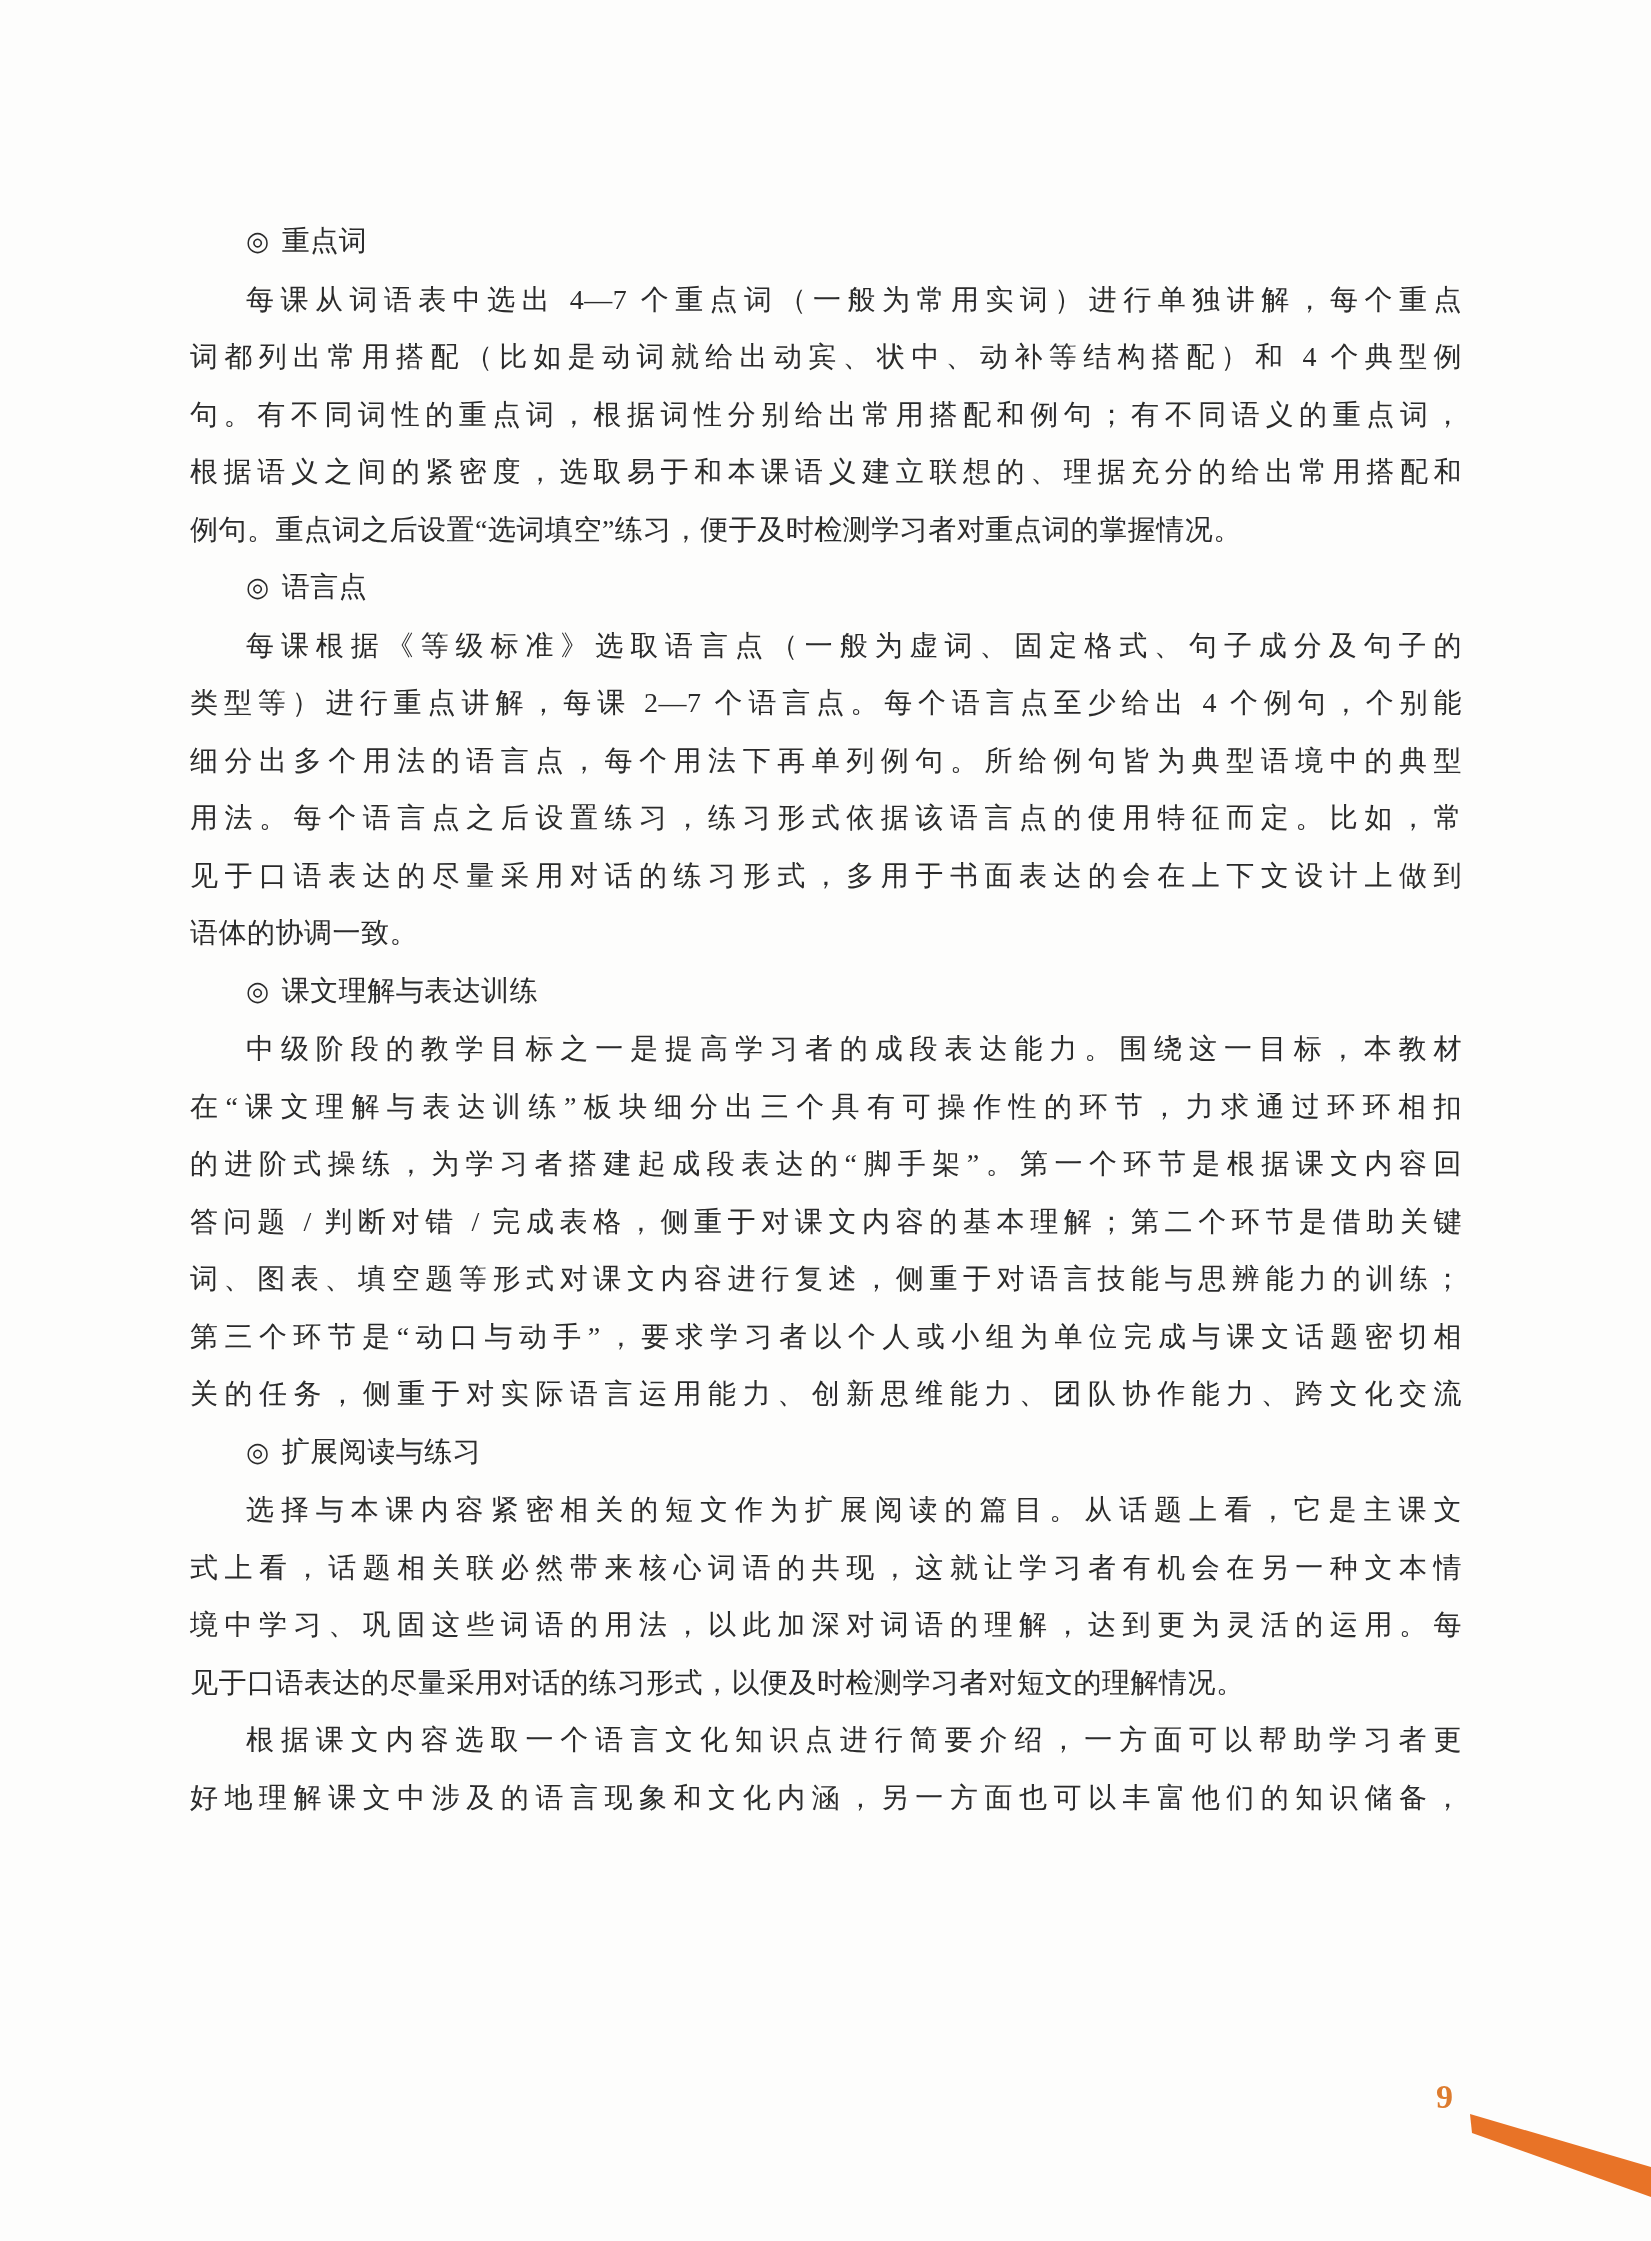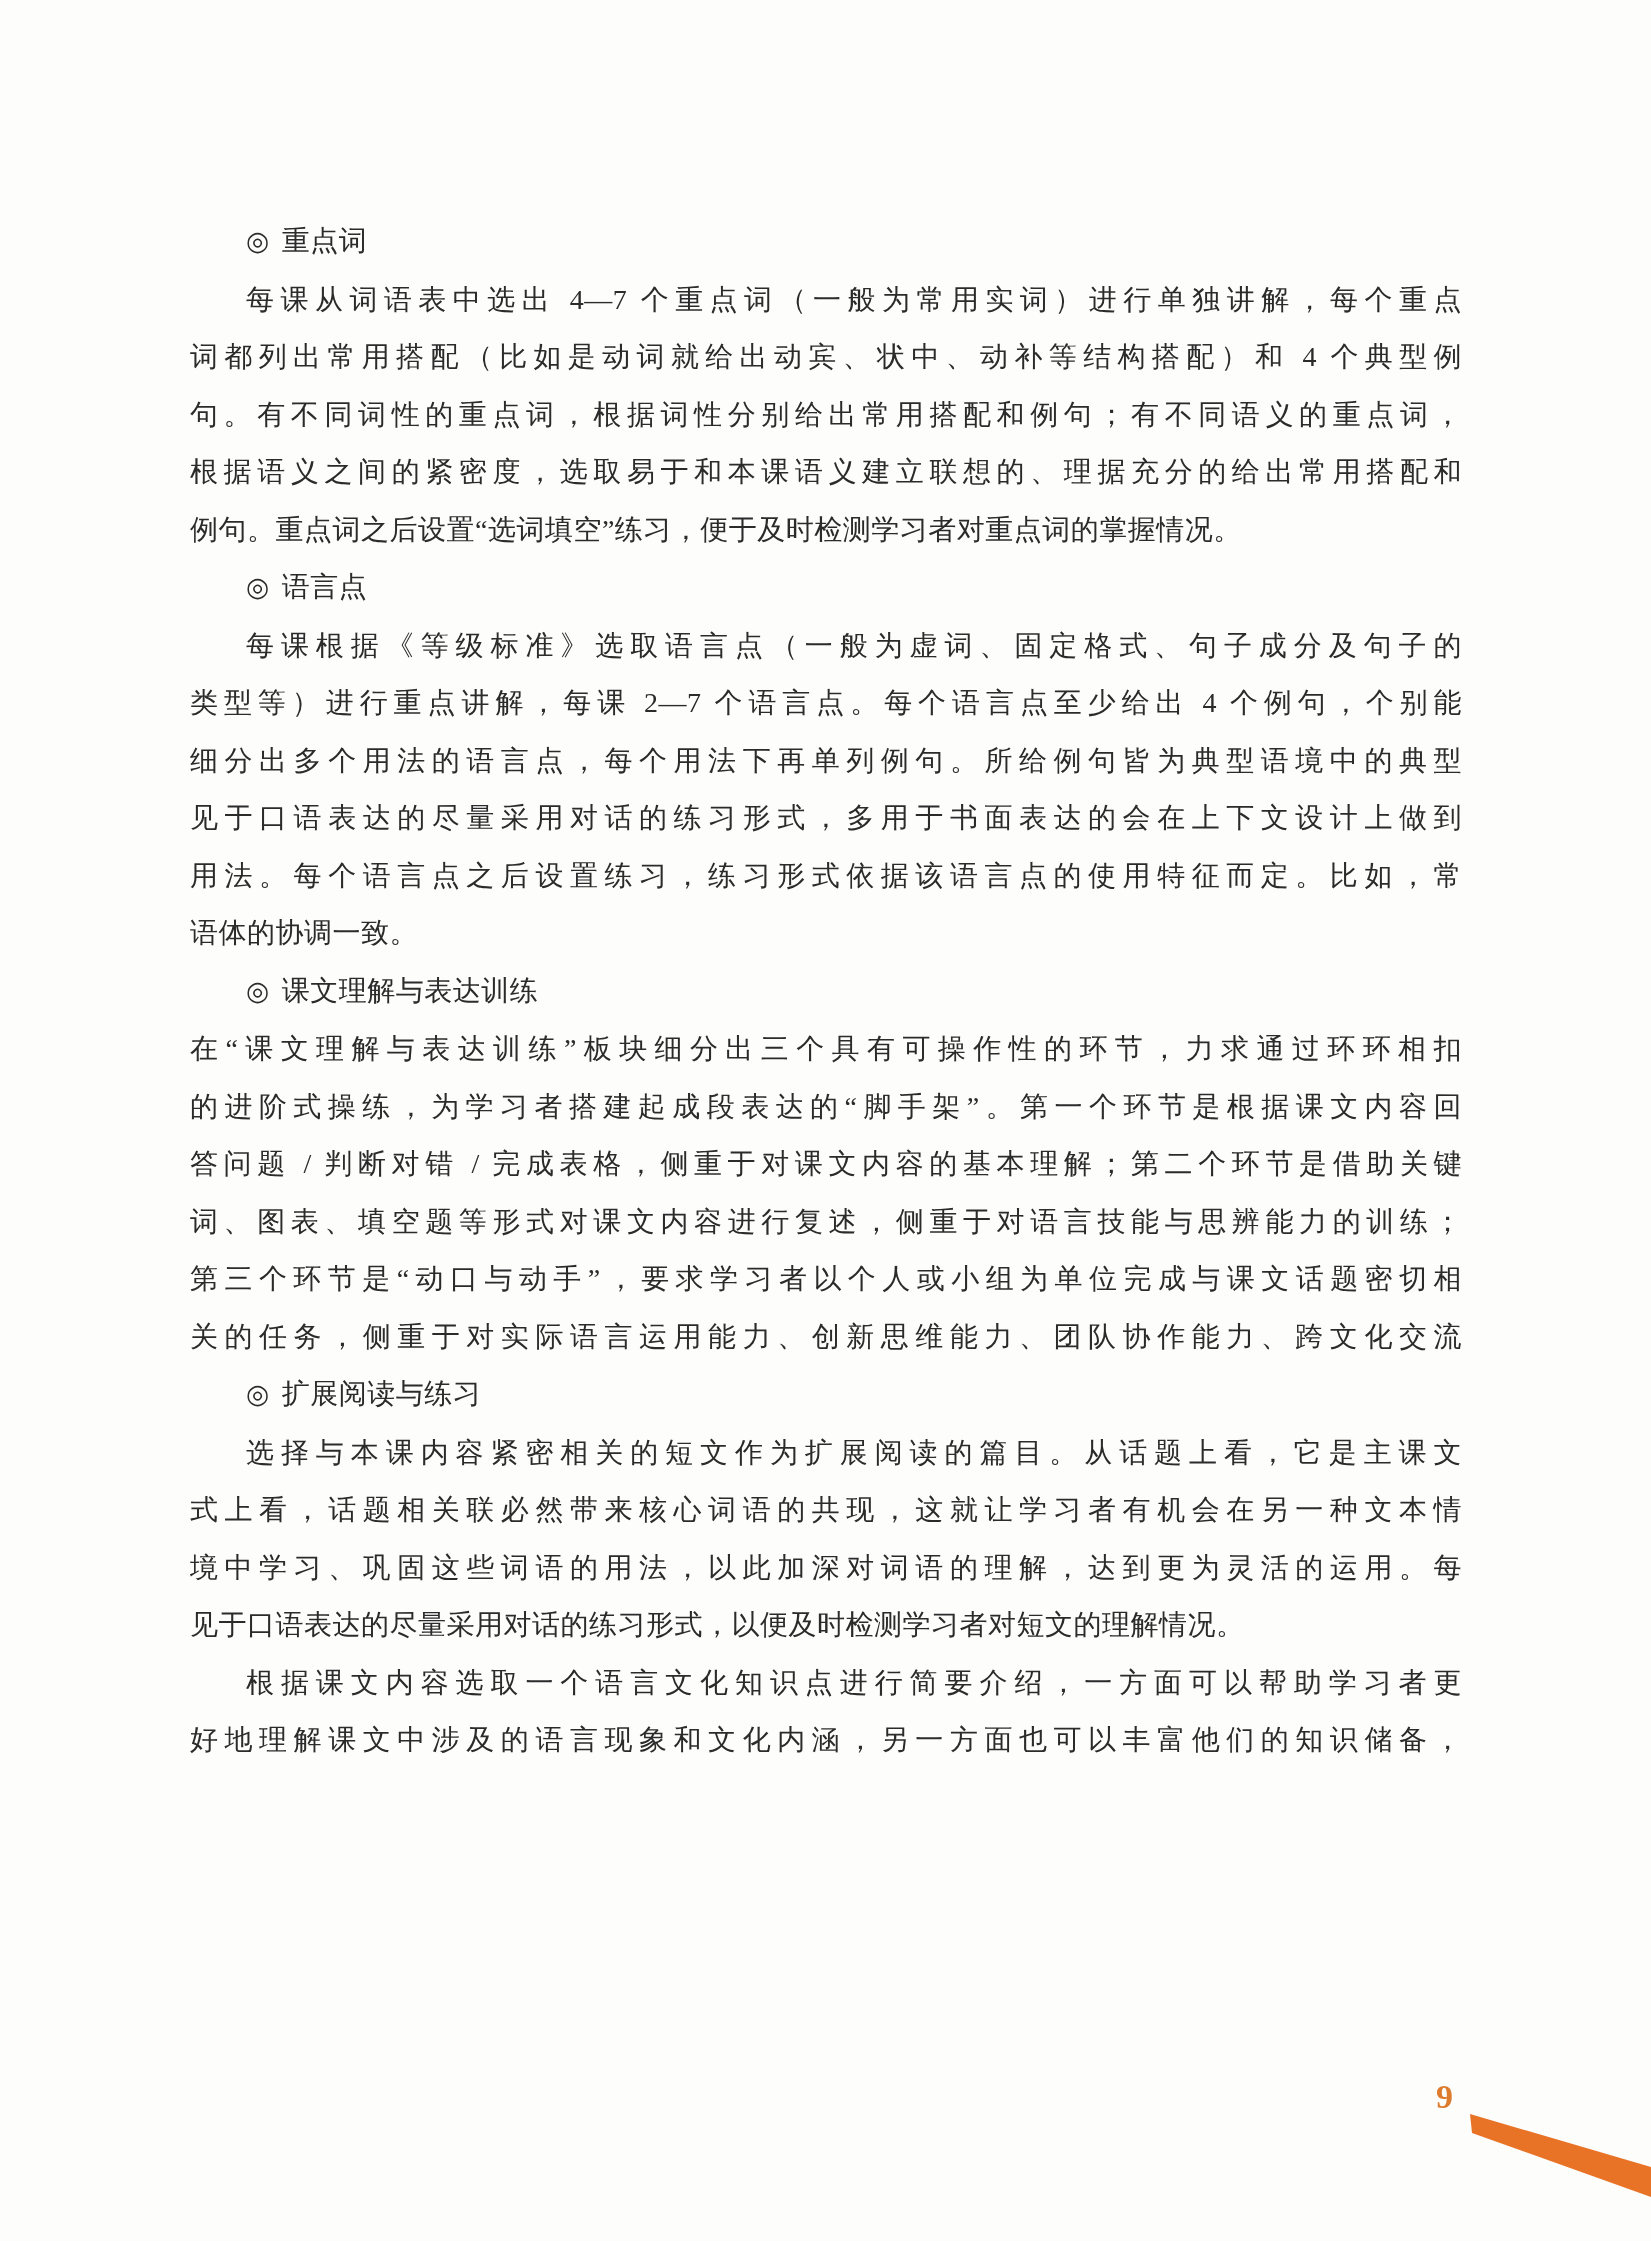--- a/index.html
+++ b/index.html
@@ -70,24 +70,25 @@
       <div class="heading"><span class="marker">◎</span><span>重点词</span></div>
       <div class="line indent">每课从词语表中选出 4—7 个重点词（一般为常用实词）进行单独讲解，每个重点</div>
       <div class="line">词都列出常用搭配（比如是动词就给出动宾、状中、动补等结构搭配）和 4 个典型例</div>
       <div class="line">句。有不同词性的重点词，根据词性分别给出常用搭配和例句；有不同语义的重点词，</div>
       <div class="line">根据语义之间的紧密度，选取易于和本课语义建立联想的、理据充分的给出常用搭配和</div>
       <div class="line last">例句。重点词之后设置“选词填空”练习，便于及时检测学习者对重点词的掌握情况。</div>
       <div class="heading"><span class="marker">◎</span><span>语言点</span></div>
       <div class="line indent">每课根据《等级标准》选取语言点（一般为虚词、固定格式、句子成分及句子的</div>
       <div class="line">类型等）进行重点讲解，每课 2—7 个语言点。每个语言点至少给出 4 个例句，个别能</div>
       <div class="line">细分出多个用法的语言点，每个用法下再单列例句。所给例句皆为典型语境中的典型</div>
+      <div class="line">用法。每个语言点之后设置练习，练习形式依据该语言点的使用特征而定。比如，常</div>
       <div class="line">见于口语表达的尽量采用对话的练习形式，多用于书面表达的会在上下文设计上做到</div>
-      <div class="line">用法。每个语言点之后设置练习，练习形式依据该语言点的使用特征而定。比如，常</div>
       <div class="line last">语体的协调一致。</div>
       <div class="heading"><span class="marker">◎</span><span>课文理解与表达训练</span></div>
+      <div class="line indent">中级阶段的教学目标之一是提高学习者的成段表达能力。围绕这一目标，本教材</div>
       <div class="line">在“课文理解与表达训练”板块细分出三个具有可操作性的环节，力求通过环环相扣</div>
       <div class="line">的进阶式操练，为学习者搭建起成段表达的“脚手架”。第一个环节是根据课文内容回</div>
       <div class="line">答问题 / 判断对错 / 完成表格，侧重于对课文内容的基本理解；第二个环节是借助关键</div>
       <div class="line">词、图表、填空题等形式对课文内容进行复述，侧重于对语言技能与思辨能力的训练；</div>
       <div class="line">第三个环节是“动口与动手”，要求学习者以个人或小组为单位完成与课文话题密切相</div>
       <div class="line">关的任务，侧重于对实际语言运用能力、创新思维能力、团队协作能力、跨文化交流</div>
       <div class="heading"><span class="marker">◎</span><span>扩展阅读与练习</span></div>
       <div class="line indent">选择与本课内容紧密相关的短文作为扩展阅读的篇目。从话题上看，它是主课文</div>
       <div class="line">式上看，话题相关联必然带来核心词语的共现，这就让学习者有机会在另一种文本情</div>
       <div class="line">境中学习、巩固这些词语的用法，以此加深对词语的理解，达到更为灵活的运用。每</div>

